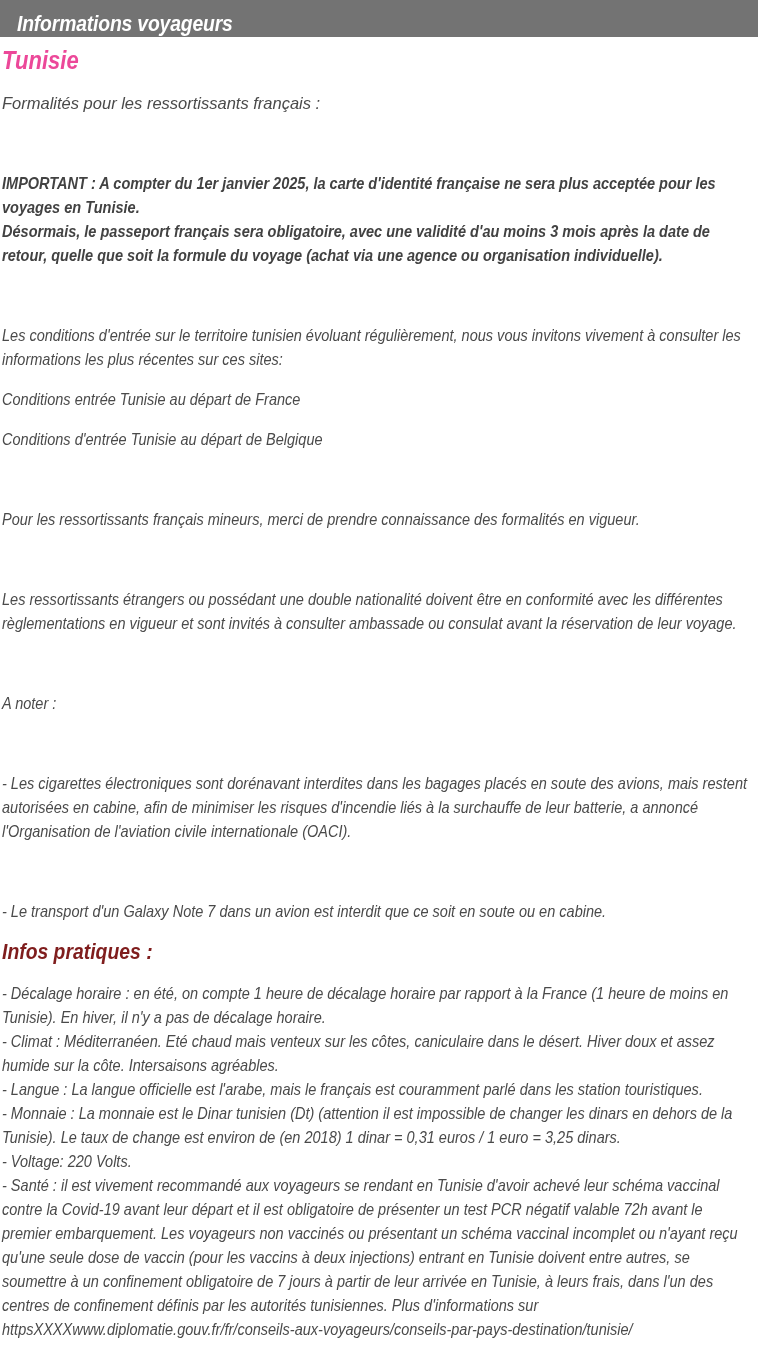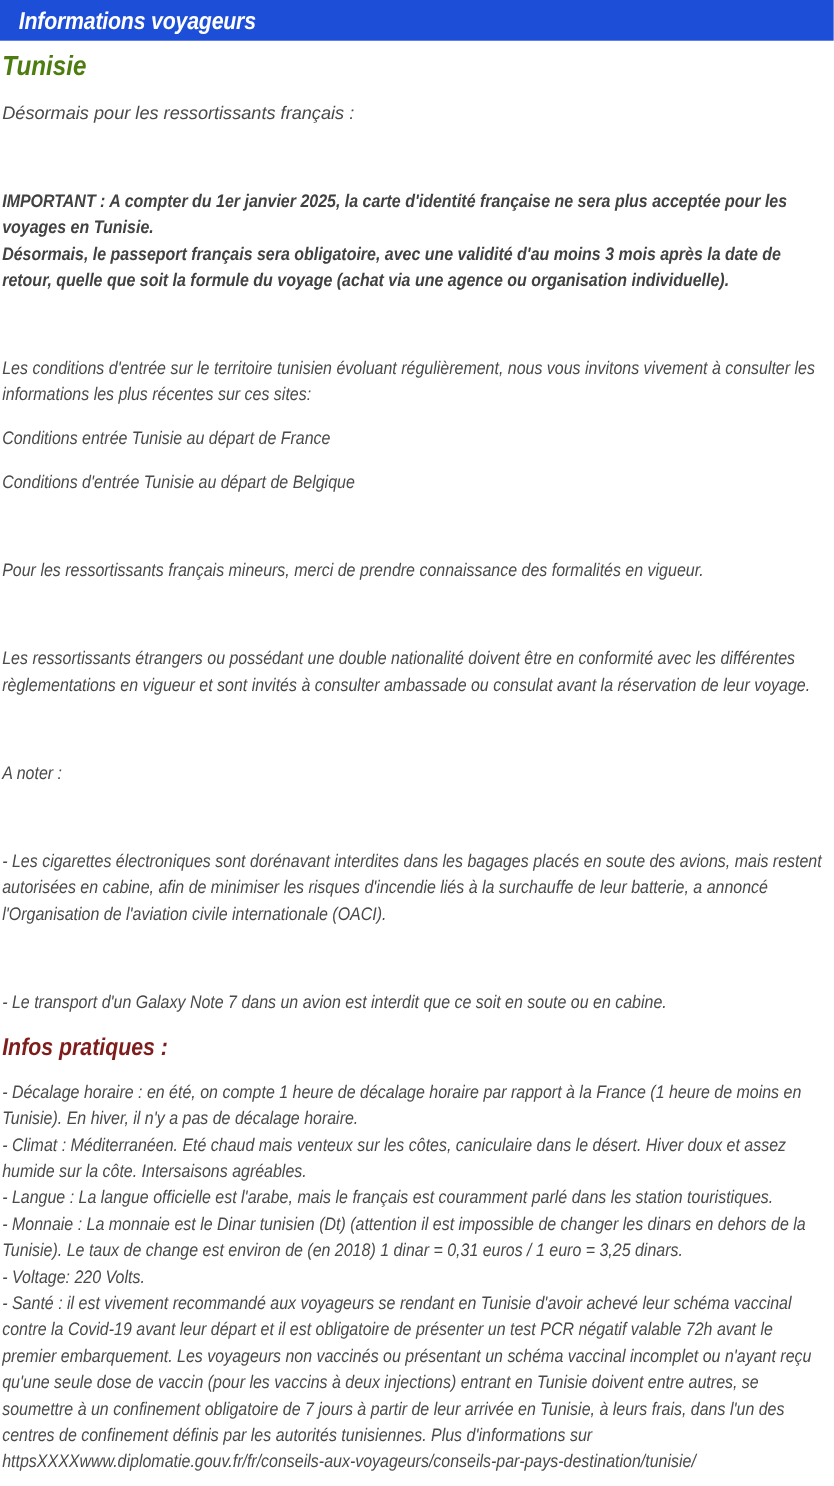--- a/index.html
+++ b/index.html
@@ -9,43 +9,43 @@
     background: #ffffff;
     width: 758px;
   }
   body {
     font-family: "Liberation Sans", sans-serif;
     color: #4a4a4a;
     -webkit-font-smoothing: antialiased;
   }
   
   .topbar {
-    background: #1d4ed8;
+    background: #737373;
     height: 37px;
     display: flex;
-    align-items: center;
+    align-items: flex-end;
     padding-left: 17px;
     box-sizing: border-box;
   }
   .topbar-title {
     margin: 0;
     color: #ffffff;
     font-size: 22px;
     font-weight: 700;
     font-style: italic;
     letter-spacing: -0.2px;
   }
   
   .content {
     padding: 0 8px 10px 2px;
     box-sizing: border-box;
   }
   .country-heading {
     margin: 8px 0 14px 0;
-    color: #4d7c0f;
+    color: #ec4899;
     font-size: 25px;
     line-height: 30px;
     font-weight: 700;
     font-style: italic;
   }
   .subhead {
     margin: 10px 0 12px 0;
     color: #7f1d1d;
     font-size: 22px;
     line-height: 26px;
@@ -81,21 +81,21 @@
   <h1 class="topbar-title">
     <span class="cond-inline">Informations voyageurs</span>
   </h1>
 </header>
 
 <main class="content">
   <h2 class="country-heading">
     <span class="cond-inline">Tunisie</span>
   </h2>
   <div id="content-blocks">
-      <p class="para intro">Désormais pour les ressortissants français :</p>
+      <p class="para intro">Formalités pour les ressortissants français :</p>
       <p class="para spacer">&nbsp;</p>
       <p class="para bold cond">IMPORTANT : A compter du 1er janvier 2025, la carte d'identité française ne sera plus acceptée pour les voyages en Tunisie.<br>Désormais, le passeport français sera obligatoire, avec une validité d'au moins 3 mois après la date de retour, quelle que soit la formule du voyage (achat via une agence ou organisation individuelle).</p>
       <p class="para spacer">&nbsp;</p>
       <p class="para cond">Les conditions d'entrée sur le territoire tunisien évoluant régulièrement, nous vous invitons vivement à consulter les informations les plus récentes sur ces sites:</p>
       <p class="para cond">Conditions entrée Tunisie au départ de France</p>
       <p class="para cond">Conditions d'entrée Tunisie au départ de Belgique</p>
       <p class="para spacer">&nbsp;</p>
       <p class="para cond">Pour les ressortissants français mineurs, merci de prendre connaissance des formalités en vigueur.</p>
       <p class="para spacer">&nbsp;</p>
       <p class="para cond">Les ressortissants étrangers ou possédant une double nationalité doivent être en conformité avec les différentes règlementations en vigueur et sont invités à consulter ambassade ou consulat avant la réservation de leur voyage.</p>

